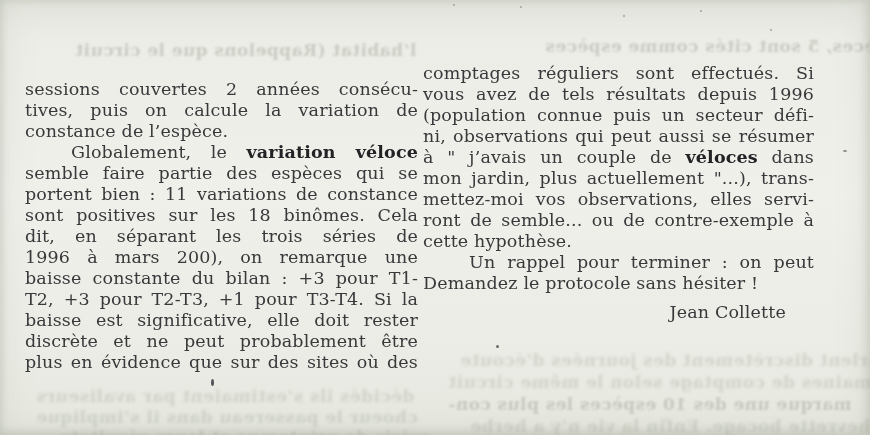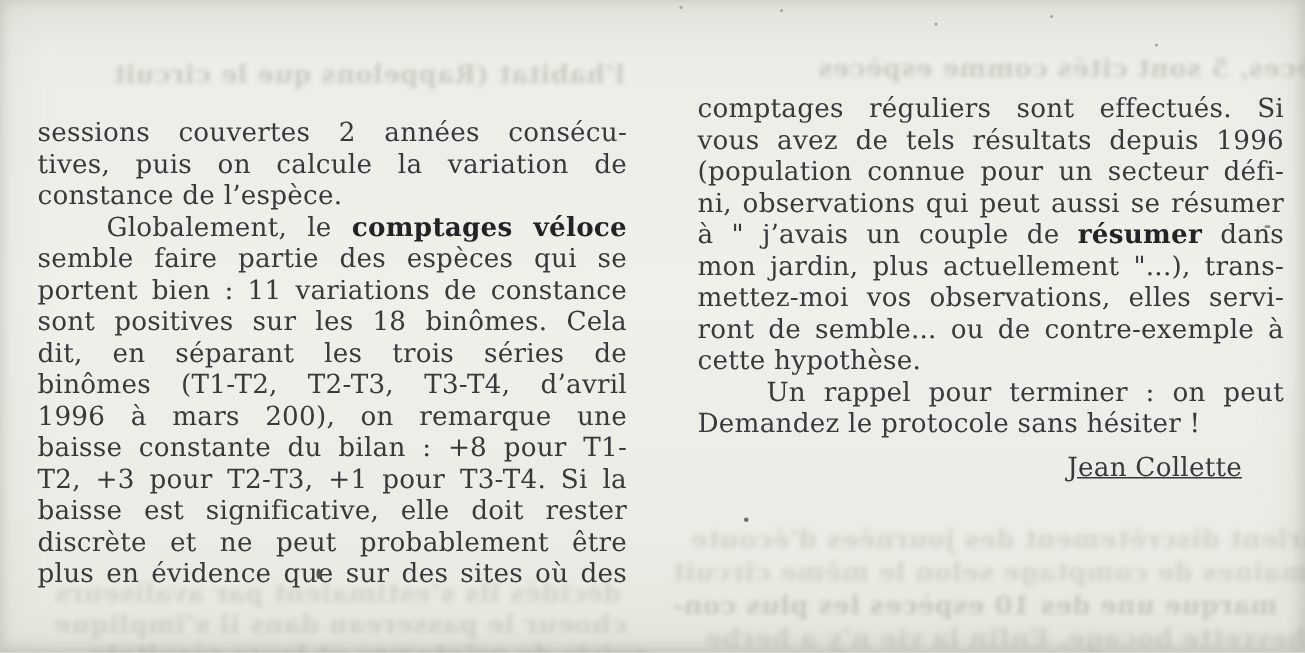--- a/index.html
+++ b/index.html
@@ -25,33 +25,32 @@
   }
   .col {
     position: absolute;
     top: 63px;
     font-size: 17.5px;
     line-height: 21px;
     letter-spacing: 0.15px;
     color: #38393b;
   }
   .col-left  { left: 25px;  width: 393px; margin-top: 16px; }
-  .col-right { left: 465px; width: 391px; }
+  .col-right { left: 423px; width: 391px; }
   .line {
     text-align: justify;
     text-align-last: justify;
     white-space: normal;
   }
   .line.end { text-align-last: left; }
   .line.ind { padding-left: 46px; }
   .line.sig {
     text-align-last: right;
     padding-right: 28px;
     margin-top: 8px;
-    text-decoration: underline;
   }
   b { font-weight: 700; color: #222325; }
 
   
   .ghost {
     position: absolute;
     white-space: nowrap;
     font-size: 17px;
     font-weight: 700;
     color: #7d8272;
@@ -73,40 +72,39 @@
 
 <div class="page">
 
   <div class="ghost" style="left:75px; top:40px;">l’habitat (Rappelons que le circuit</div>
   <div class="ghost" style="left:545px; top:36px;">espèces, 5 sont cités comme espèces</div>
 
   <div class="col col-left">
     <div class="line">sessions couvertes 2 années consécu-</div>
     <div class="line">tives, puis on calcule la variation de</div>
     <div class="line end">constance de l’espèce.</div>
-    <div class="line ind"><span>Globalement, le </span><b>comptages véloce</b></div>
+    <div class="line ind"><span>Globalement, le </span><b>variation véloce</b></div>
     <div class="line">semble faire partie des espèces qui se</div>
     <div class="line">portent bien : 11 variations de constance</div>
     <div class="line">sont positives sur les 18 binômes. Cela</div>
     <div class="line">dit, en séparant les trois séries de</div>
-    <div class="line">binômes (T1-T2, T2-T3, T3-T4, d’avril</div>
     <div class="line">1996 à mars 200), on remarque une</div>
-    <div class="line">baisse constante du bilan : +8 pour T1-</div>
+    <div class="line">baisse constante du bilan : +3 pour T1-</div>
     <div class="line">T2, +3 pour T2-T3, +1 pour T3-T4. Si la</div>
     <div class="line">baisse est significative, elle doit rester</div>
     <div class="line">discrète et ne peut probablement être</div>
     <div class="line">plus en évidence que sur des sites où des</div>
   </div>
 
   <div class="col col-right">
     <div class="line">comptages réguliers sont effectués. Si</div>
     <div class="line">vous avez de tels résultats depuis 1996</div>
-    <div class="line">(population connue pour un secteur défi-</div>
+    <div class="line">(population connue puis un secteur défi-</div>
     <div class="line">ni, observations qui peut aussi se résumer</div>
-    <div class="line"><span>à " j’avais un couple de </span><b>résumer</b><span> dans</span></div>
+    <div class="line"><span>à " j’avais un couple de </span><b>véloces</b><span> dans</span></div>
     <div class="line">mon jardin, plus actuellement "...), trans-</div>
     <div class="line">mettez-moi vos observations, elles servi-</div>
     <div class="line">ront de semble... ou de contre-exemple à</div>
     <div class="line end">cette hypothèse.</div>
     <div class="line ind">Un rappel pour terminer : on peut</div>
     <div class="line end">Demandez le protocole sans hésiter !</div>
     <div class="line sig">Jean Collette</div>
   </div>
 
   <div class="ghost faint" style="left:36px;  top:386px;">décidés ils s’estimaient par avaliseurs</div>

